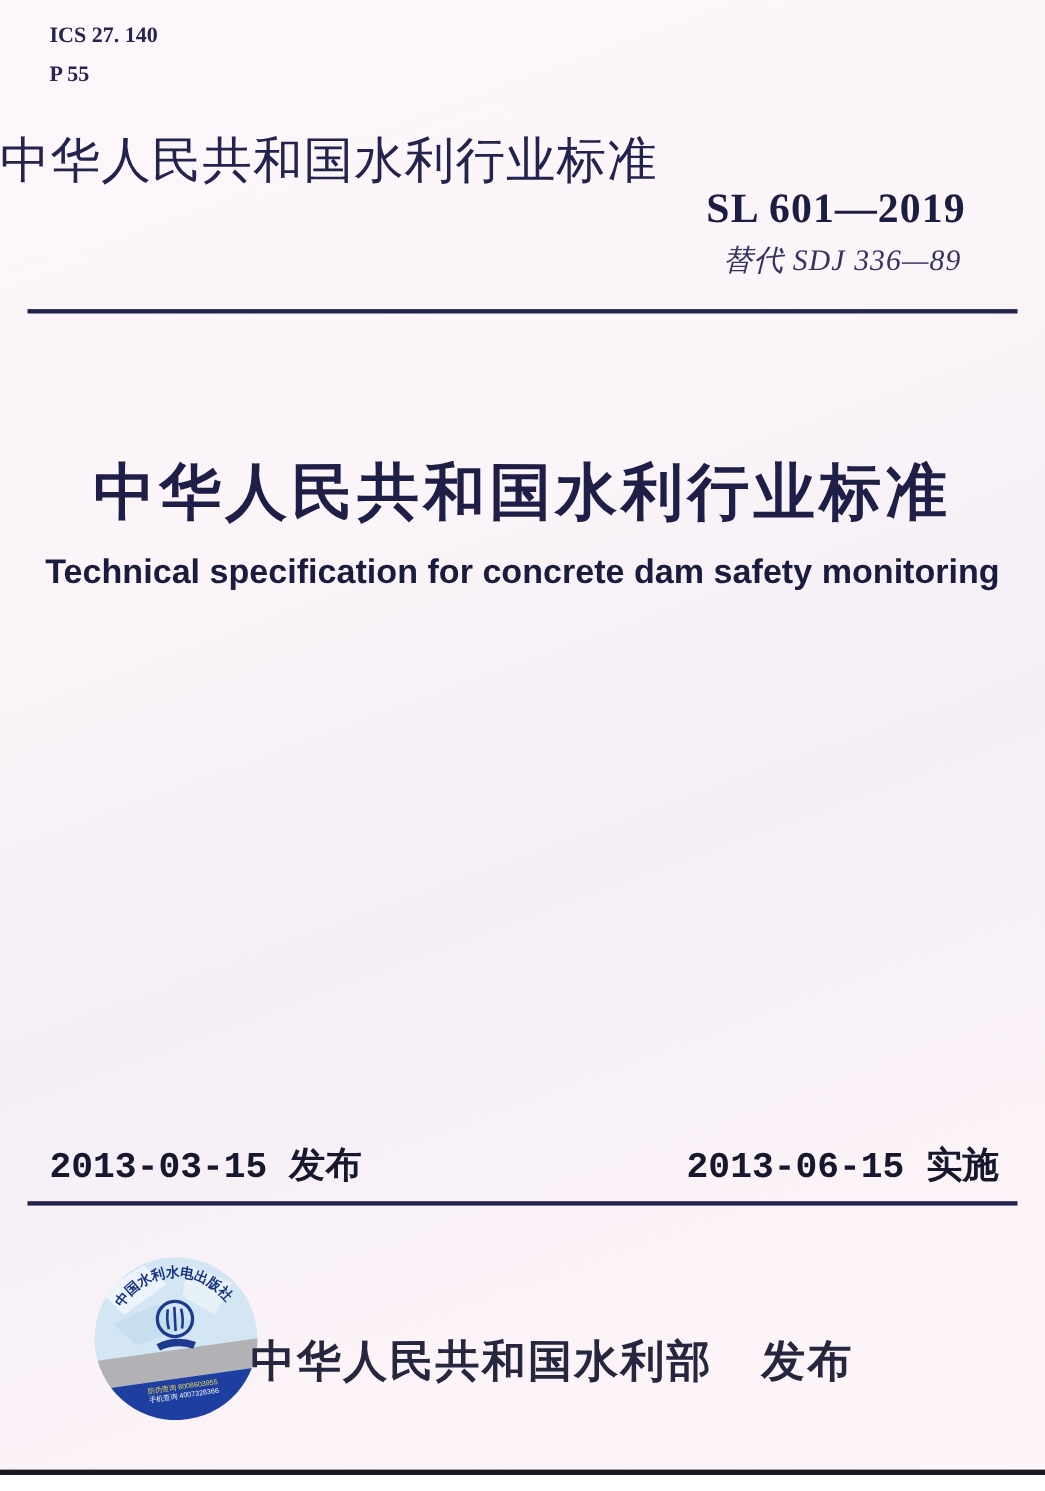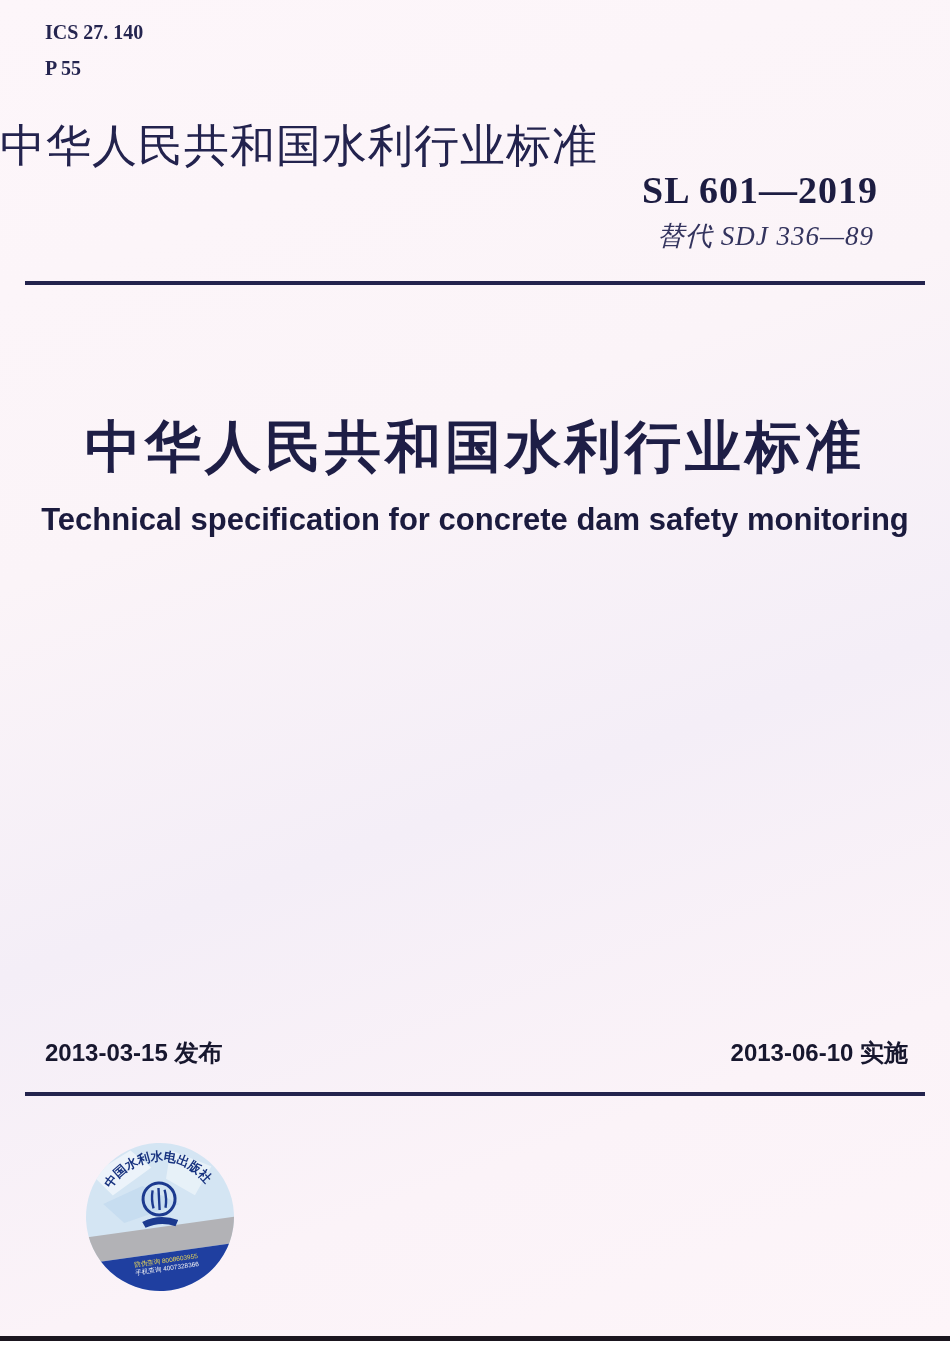--- a/index.html
+++ b/index.html
@@ -37,21 +37,21 @@
     position:absolute;left:0;right:0;top:410px;text-align:center;
     font-size:56px;font-weight:bold;letter-spacing:4px;color:#1e1e46;white-space:nowrap;
   }
   .title-en{
     position:absolute;left:0;right:0;top:502px;text-align:center;
     font-family:Liberation Sans, sans-serif;font-weight:bold;font-size:31px;color:#1b1b3e;white-space:nowrap;
   }
   .dates-row{
     position:absolute;left:45px;right:42px;top:1037px;
     display:flex;justify-content:space-between;
-    font-family:Liberation Sans, sans-serif;font-weight:bold;font-size:24px;color:#17172e;
+    font-family:Liberation Mono, monospace;font-weight:bold;font-size:33px;color:#17172e;
   }
   .seal{position:absolute;left:84px;top:1141px;width:152px;height:152px;transform:rotate(-3deg);}
   .publisher-row{
     position:absolute;left:228px;top:1210px;
     display:flex;align-items:baseline;gap:44px;
     font-size:40px;font-weight:bold;color:#26263e;letter-spacing:2px;white-space:nowrap;
   }
   .bottom-edge{position:absolute;left:0;right:0;bottom:0;height:5px;background:#1b161f;}
 </style>
 </head>
@@ -71,21 +71,21 @@
 
   <div class="replaces">替代 SDJ 336—89</div>
 
   <div class="rule rule-top"></div>
 
   <div class="title-cn">中华人民共和国水利行业标准</div>
   <div class="title-en">Technical specification for concrete dam safety monitoring</div>
 
   <div class="dates-row">
     <span>2013-03-15 发布</span>
-    <span>2013-06-10 实施</span>
+    <span>2013-06-15 实施</span>
   </div>
 
   <div class="rule rule-bottom"></div>
 
   <div class="seal">
     <svg width="152" height="152" viewBox="0 0 152 152">
       <defs>
         <clipPath id="sealClip">
             <circle cx="76" cy="76" r="74"></circle>
           </clipPath>
@@ -107,16 +107,20 @@
       <circle cx="76" cy="58" r="16" fill="none" stroke="#1c3a8f" stroke-width="3"></circle>
       <path d="M70 49 q-2 9 0 18 M76 47 v22 M82 49 q2 9 0 18" stroke="#1c3a8f" stroke-width="2.4" fill="none"></path>
       <path d="M58 80 q18 -8 36 0 l-3 6 q-15 -6 -30 0 z" fill="#1c3a8f"></path>
       <g transform="rotate(-5 76 76)">
         <text x="76" y="122" font-size="6.5" text-anchor="middle" fill="#e9d657" font-family="'Liberation Sans',sans-serif">防伪查询 8008603955</text>
         <text x="76" y="130" font-size="6.5" text-anchor="middle" fill="#f2f2f2" font-family="'Liberation Sans',sans-serif">手机查询 4007328366</text>
       </g>
     </svg>
   </div>
 
+  <div class="publisher-row">
+    <span>中华人民共和国水利部</span>
+    <span>发布</span>
+  </div>
 
   <div class="bottom-edge"></div>
 
 </div>
 
 </body></html>

